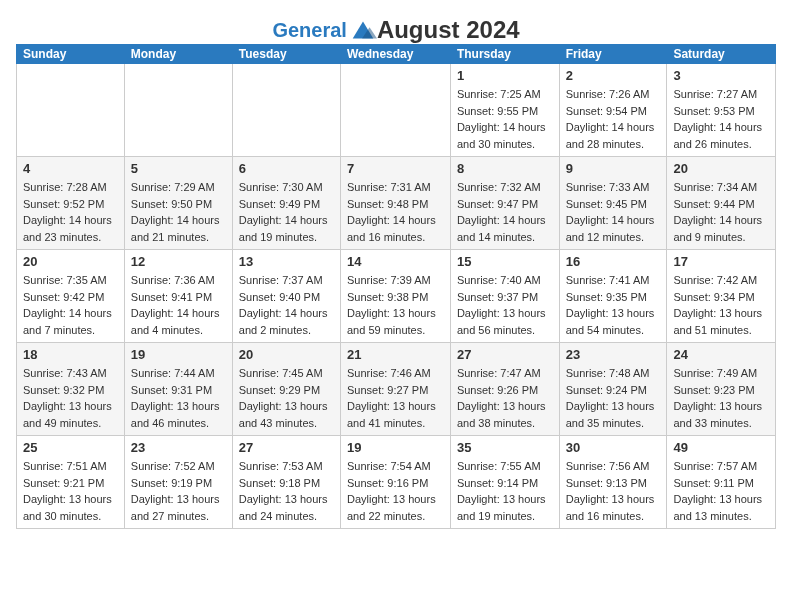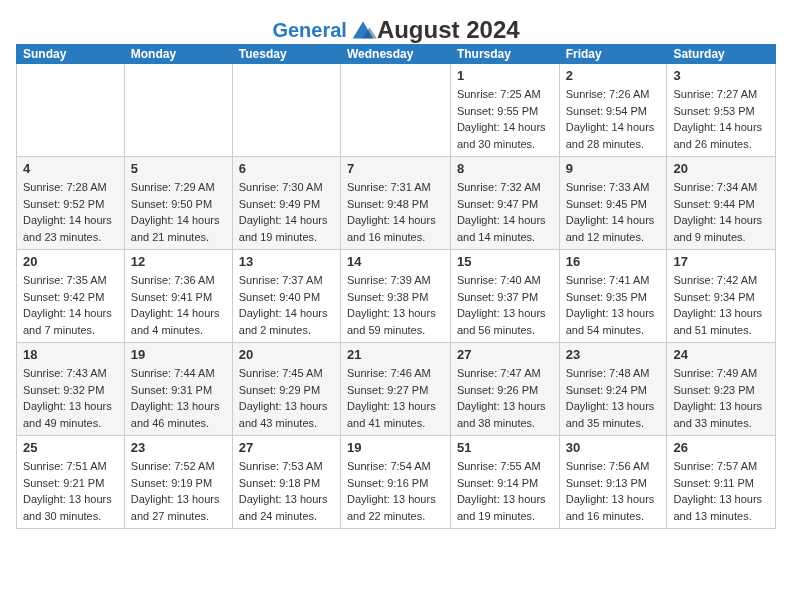--- a/index.html
+++ b/index.html
@@ -245,26 +245,26 @@
         </td>
         <td>
           <div class="day-number">27</div>
           <div class="day-info">Sunrise: 7:53 AM<br>Sunset: 9:18 PM<br>Daylight: 13 hours<br>and 24 minutes.</div>
         </td>
         <td>
           <div class="day-number">19</div>
           <div class="day-info">Sunrise: 7:54 AM<br>Sunset: 9:16 PM<br>Daylight: 13 hours<br>and 22 minutes.</div>
         </td>
         <td>
-          <div class="day-number">51</div>
+          <div class="day-number">35</div>
           <div class="day-info">Sunrise: 7:55 AM<br>Sunset: 9:14 PM<br>Daylight: 13 hours<br>and 19 minutes.</div>
         </td>
         <td>
           <div class="day-number">30</div>
           <div class="day-info">Sunrise: 7:56 AM<br>Sunset: 9:13 PM<br>Daylight: 13 hours<br>and 16 minutes.</div>
         </td>
         <td>
-          <div class="day-number">26</div>
+          <div class="day-number">49</div>
           <div class="day-info">Sunrise: 7:57 AM<br>Sunset: 9:11 PM<br>Daylight: 13 hours<br>and 13 minutes.</div>
         </td>
       </tr>
     </tbody>
 </table>
 
 </body></html>

